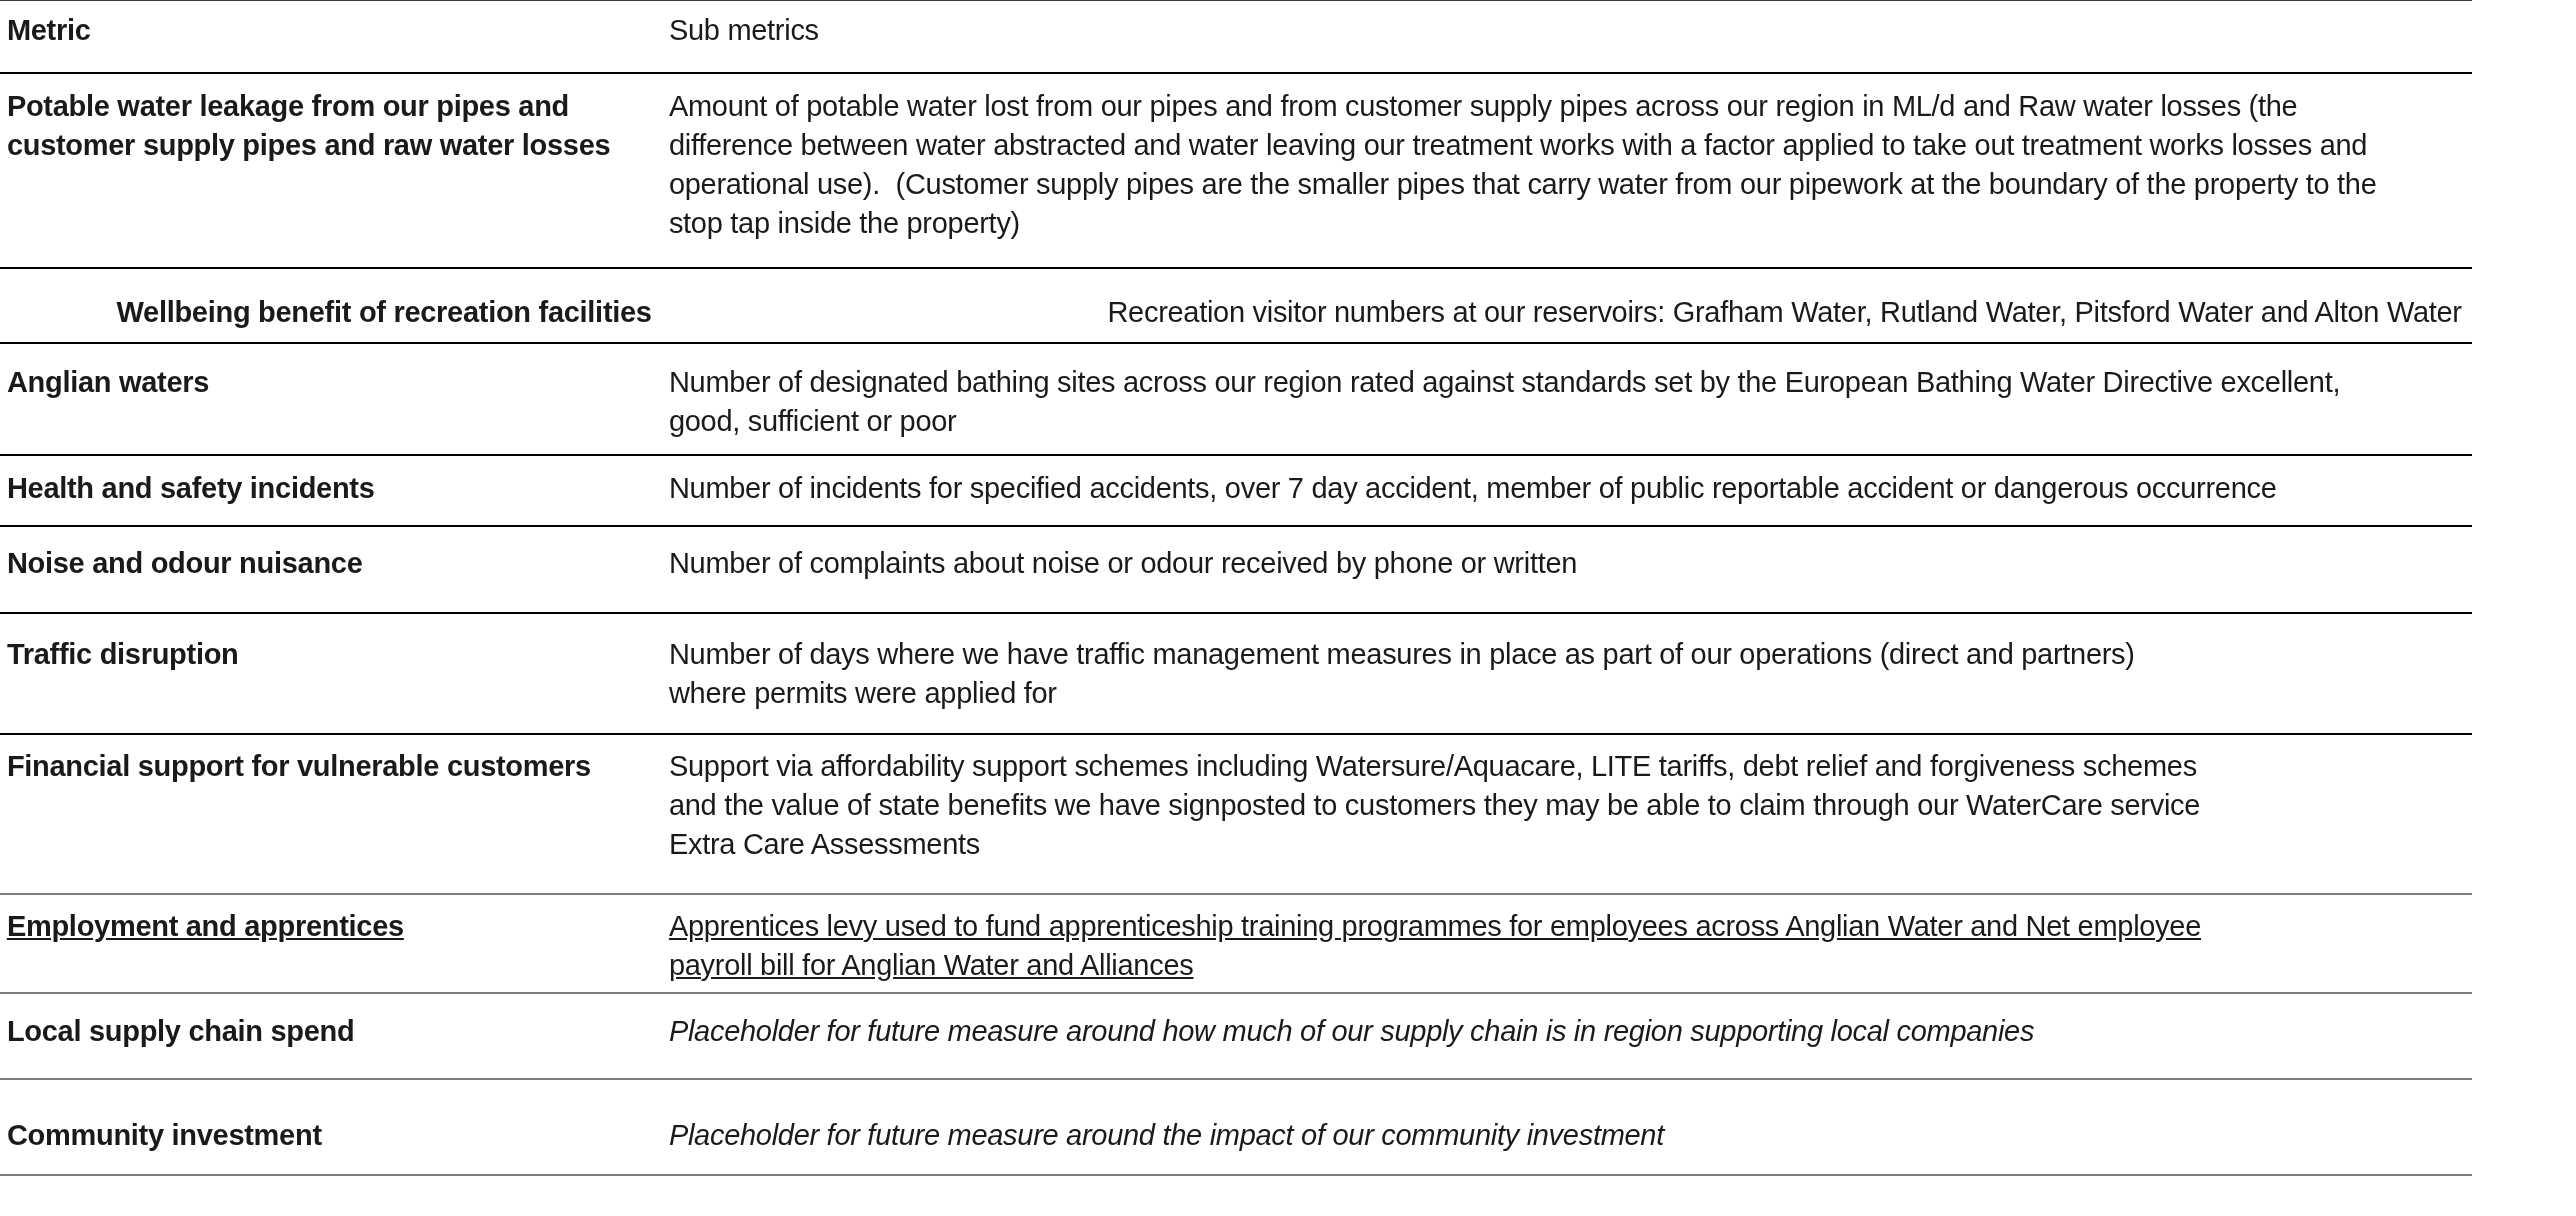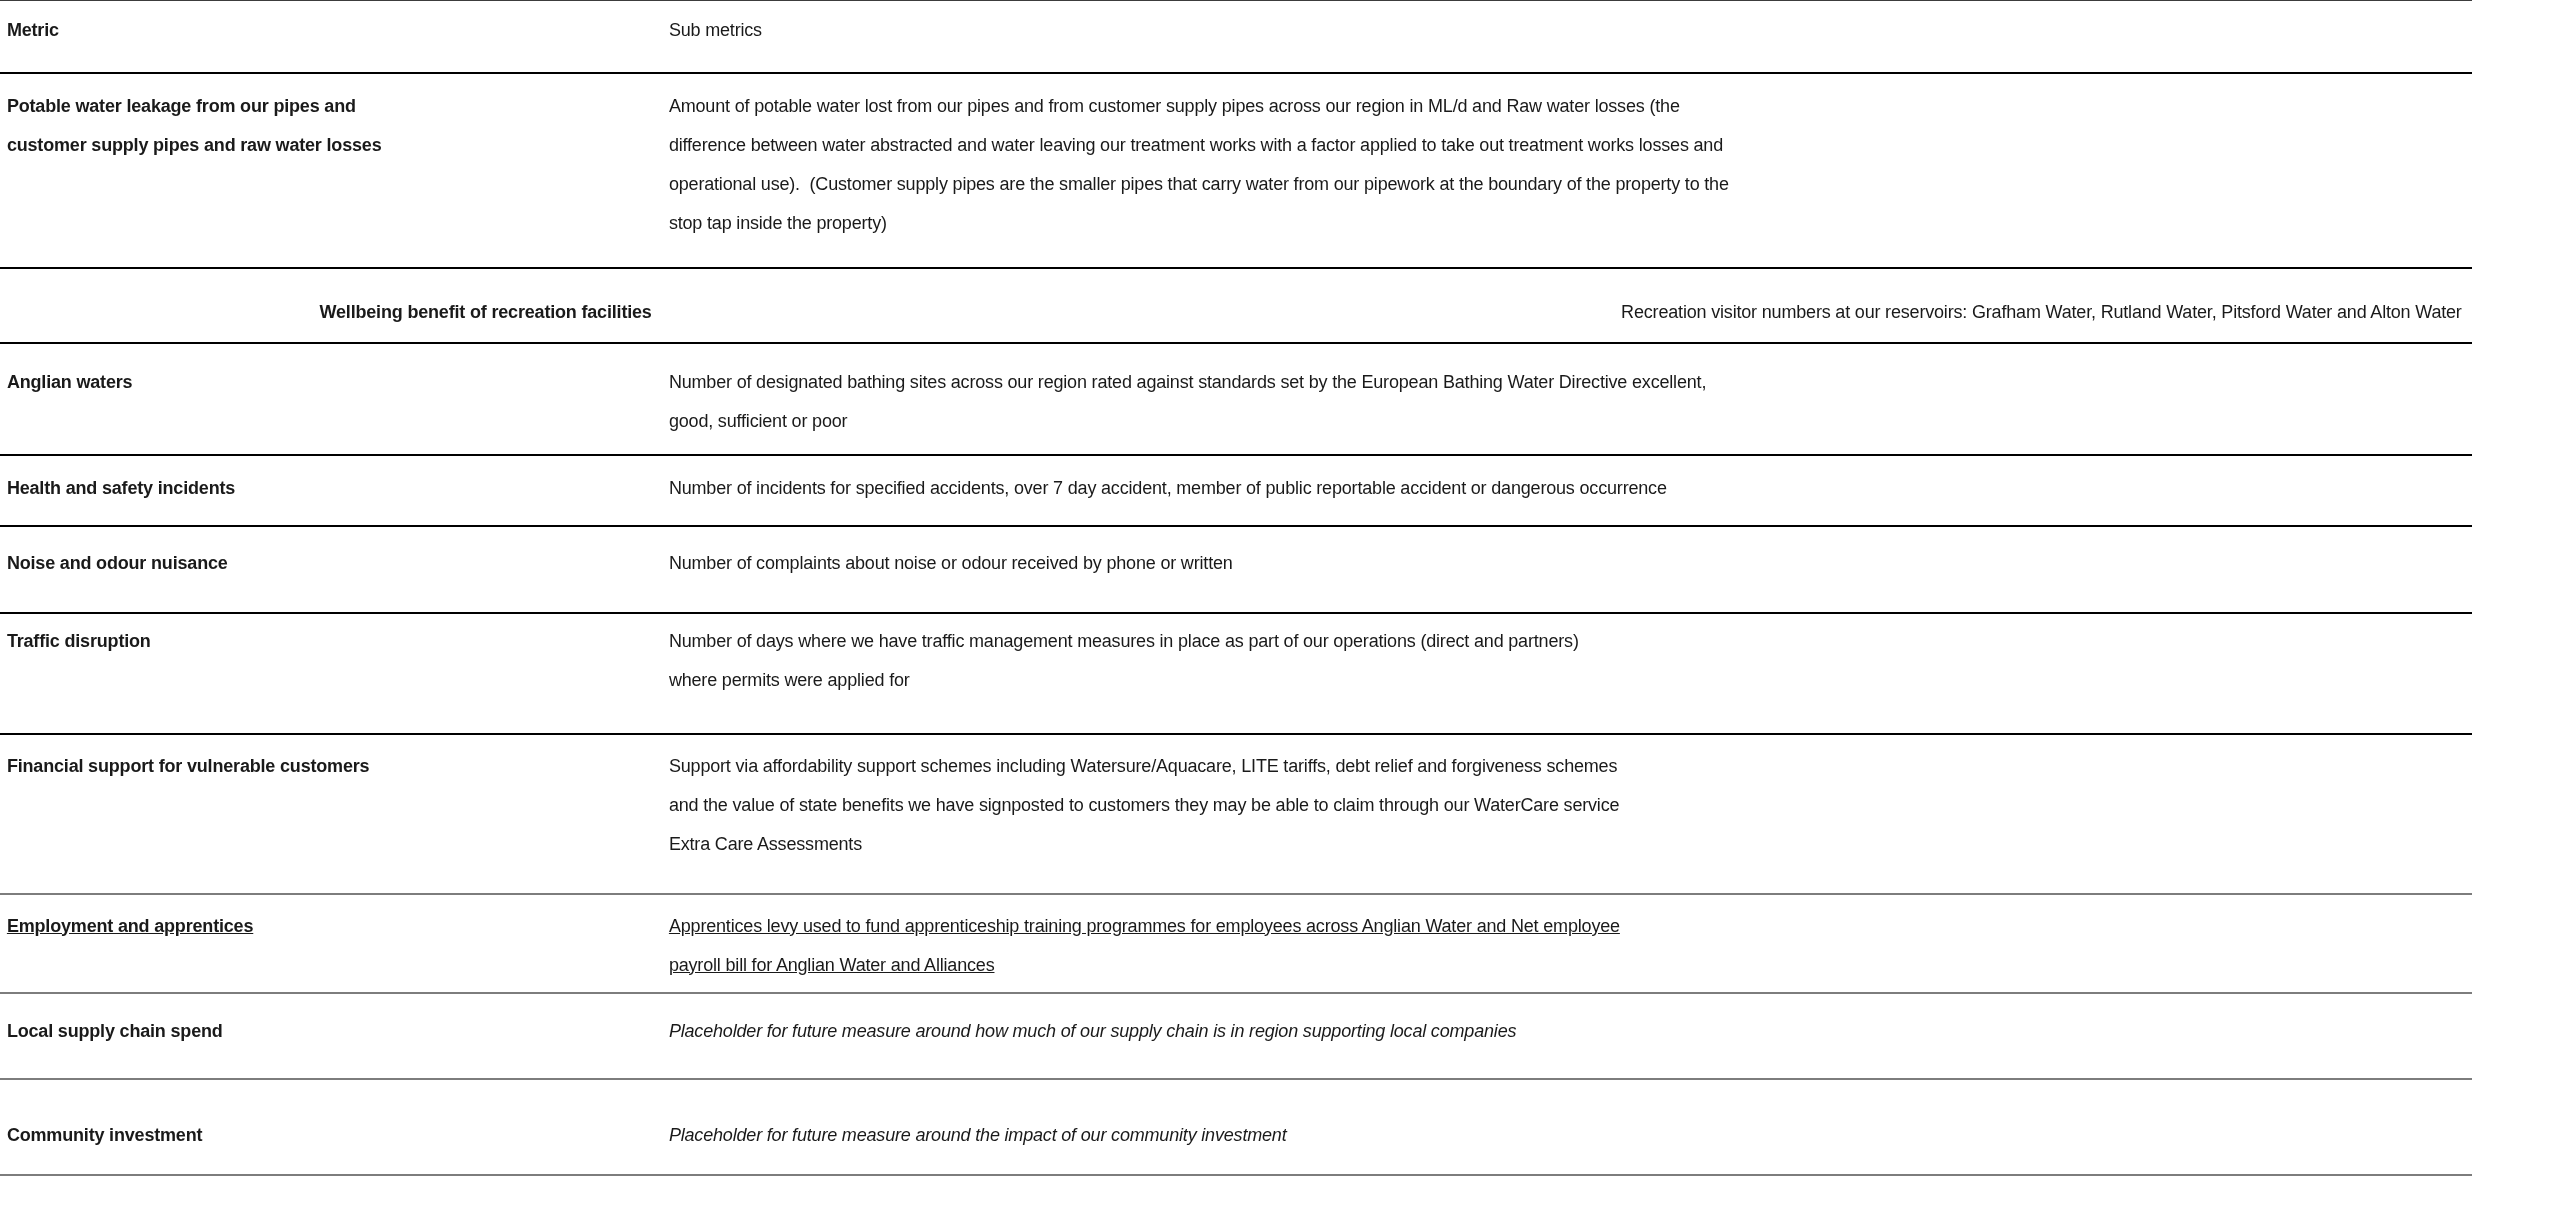--- a/index.html
+++ b/index.html
@@ -16,21 +16,21 @@
     position: relative;
     width: 2576px;
     height: 1217px;
     background: #ffffff;
   }
   table.metrics {
     border-collapse: collapse;
     table-layout: fixed;
     width: 2471px;
     border-top: 1.7px solid #3c3c3c;
-    font-size: 18px;
+    font-size: 29px;
     line-height: 39px;
     letter-spacing: -0.01em;
   }
   col.c-metric { width: 662px; }
   col.c-sub    { width: 1810px; }
   th, td {
     vertical-align: top;
     text-align: left;
     padding: 0 10.3px 0 6.9px;
     box-sizing: border-box;
@@ -39,21 +39,21 @@
   .cell-text { white-space: pre-wrap; }
   td.metric, th.metric-h { font-weight: bold; }
   tr.italic-row td.sub .cell-text { font-style: italic; }
 
   tr.hdr th { height: 72px;  padding-top: 10.3px; border-bottom: 2.6px solid #000000; }
   tr.r0 td  { height: 195px; padding-top: 13.7px; margin-top: 20px; }
   tr.r1 td  { height: 75px;  padding-top: 24px; text-align: right; }
   tr.r2 td  { height: 112px; padding-top: 19px; }
   tr.r3 td  { height: 71px;  padding-top: 13.7px; }
   tr.r4 td  { height: 87px; padding-top: 17px; }
-  tr.r5 td  { height: 121px; padding-top: 8px; }
+  tr.r5 td  { height: 121px; padding-top: 21px; }
   tr.r6 td  { height: 160px; padding-top: 12px; }
   tr.r7 td  { height: 99px; padding-top: 12px; text-decoration: underline; }
   tr.r8 td  { height: 86px; padding-top: 18px; }
   tr.r9 td  { height: 96px; padding-top: 36px; }
 
   tr.rule-dark  td { border-bottom: 2.6px solid #000000; }
   tr.rule-light td { border-bottom: 2.6px solid #7d7d7d; }
 </style>
 </head>
 <body>

